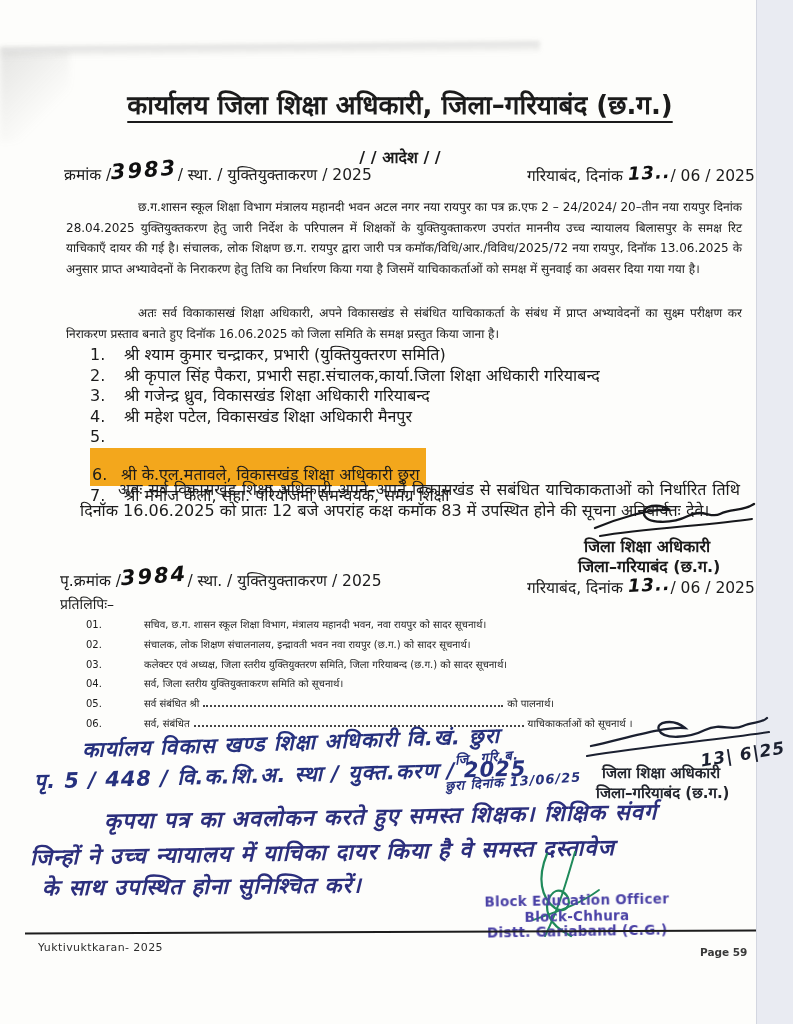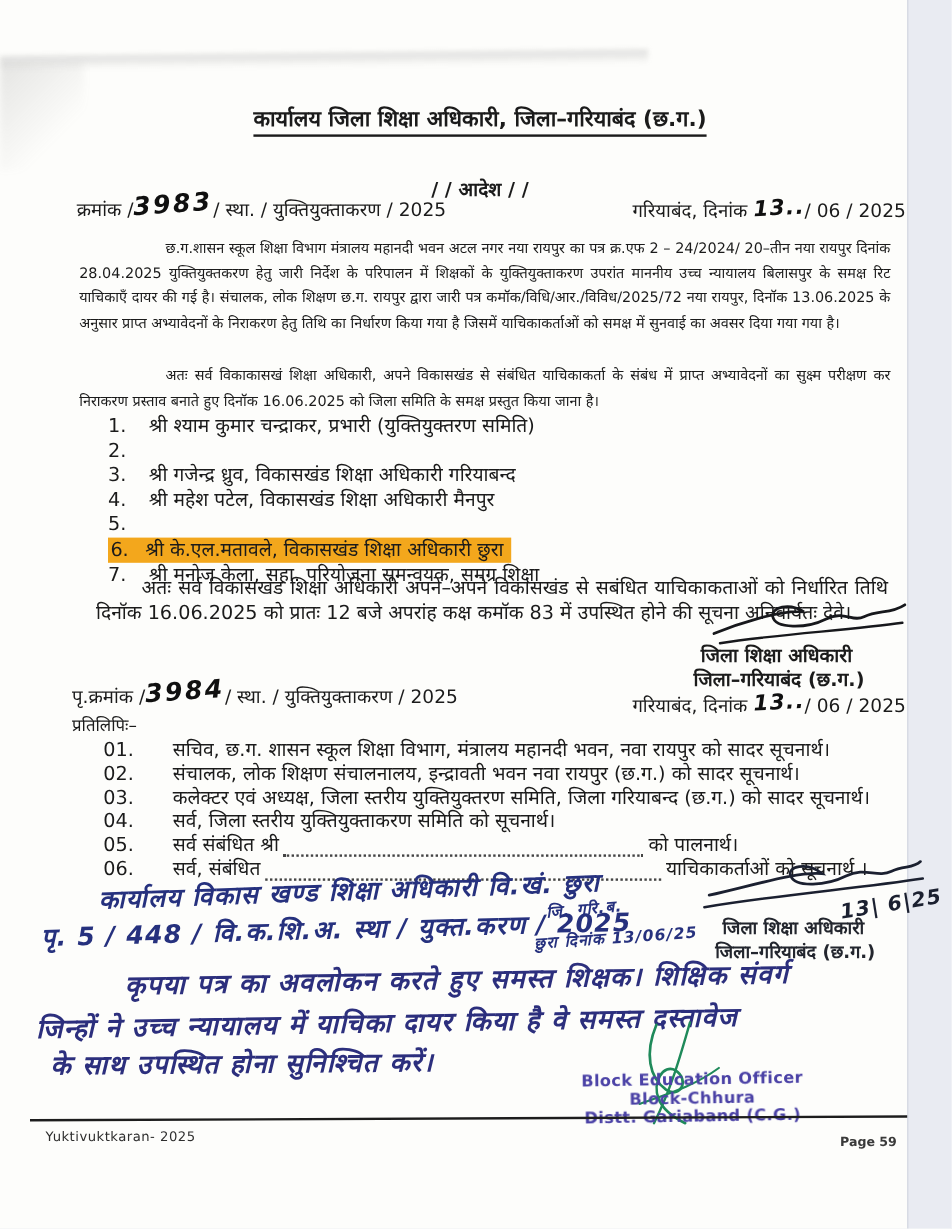--- a/index.html
+++ b/index.html
@@ -6,37 +6,37 @@
   .page{position:relative;width:793px;height:1024px;background:#fdfdfb;overflow:hidden;
         font-family:"DejaVu Sans",sans-serif;color:#1b1b1b;}
   .abs{position:absolute;}
   .edge-strip{right:0;top:0;width:36px;height:1024px;background:#e9ebf2;border-left:1px solid #d3d6e0;}
   .smudge{left:0;top:44px;width:540px;height:12px;
           background:linear-gradient(to bottom,rgba(110,110,110,.22),rgba(150,150,150,0));
           filter:blur(2px);transform:rotate(-.6deg);}
   .smudge2{left:0;top:52px;width:70px;height:90px;
           background:linear-gradient(135deg,rgba(120,120,120,.18),rgba(160,160,160,0) 70%);
           filter:blur(3px);}
-  .title{left:60px;top:86px;width:680px;text-align:center;font-size:18px;font-weight:bold;
+  .title{left:60px;top:86px;width:680px;text-align:center;font-size:26px;font-weight:bold;
          text-decoration:underline;text-underline-offset:7px;text-decoration-thickness:2px;}
   .order-head{left:60px;top:146px;width:680px;text-align:center;font-size:16px;font-weight:bold;}
   .refline{font-size:15.5px;white-space:nowrap;}
   .hw{display:inline-block;font-style:italic;font-size:21px;letter-spacing:2px;
       transform:rotate(-4deg) translateY(-3px);font-weight:bold;color:#101010;}
   .hw-sm{display:inline-block;font-style:italic;font-size:18px;letter-spacing:1px;
       transform:rotate(-3deg) translateY(-2px);font-weight:bold;color:#101010;}
   .para{font-size:12px;line-height:20.6px;text-align:justify;}
   .indent{text-indent:72px;}
   .olist-row{display:flex;gap:10px;font-size:16px;line-height:20px;margin-bottom:.5px;}
   .olist-num{width:24px;flex:0 0 auto;}
-  .hl{padding:0 6px 1px 2px;}
+  .hl{padding:17px 6px 1px 2px;}
   .closing{font-size:16px;line-height:21px;text-align:justify;text-indent:38px;}
   .signame{font-size:16px;font-weight:bold;white-space:nowrap;}
   .copies-head{font-size:14px;}
-  .copy-row{display:flex;align-items:flex-end;font-size:16px;line-height:19.8px;}
+  .copy-row{display:flex;align-items:flex-start;font-size:10px;line-height:19.8px;}
   .copy-num{width:44px;flex:0 0 auto;}
   .copy-gap{width:14px;flex:0 0 auto;}
   .leader{display:inline-block;border-bottom:2px dotted #444;height:11px;margin:0 4px;}
   .ink{color:#26317e;}
   .hwrit{font-style:italic;font-weight:bold;white-space:nowrap;letter-spacing:1px;}
   .stamp-deo{font-size:15px;font-weight:bold;color:#23262e;white-space:nowrap;}
   .stamp-beo{width:230px;text-align:center;color:#4b42a6;font-weight:bold;font-size:13.5px;
              line-height:15.5px;letter-spacing:.3px;transform:rotate(-1deg);filter:blur(.25px);}
   .footer-rule{left:25px;top:931px;width:731px;height:2px;background:#1d1d1d;transform:rotate(-.25deg);}
   .footer-left{font-size:11px;color:#2e2e2e;letter-spacing:.4px;}
@@ -65,20 +65,21 @@
   <div class="abs para indent" style="left:66px;top:197px;width:676px;">छ.ग.शासन स्कूल शिक्षा विभाग मंत्रालय महानदी भवन अटल नगर नया रायपुर का पत्र क्र.एफ 2 – 24/2024/ 20–तीन नया रायपुर दिनांक 28.04.2025 युक्तियुक्तकरण हेतु जारी निर्देश के परिपालन में शिक्षकों के युक्तियुक्ताकरण उपरांत माननीय उच्च न्यायालय बिलासपुर के समक्ष रिट याचिकाएँ दायर की गई है।  संचालक, लोक शिक्षण छ.ग. रायपुर द्वारा जारी पत्र कमॉक/विधि/आर./विविध/2025/72 नया रायपुर, दिनॉक 13.06.2025 के अनुसार प्राप्त अभ्यावेदनों के निराकरण हेतु तिथि का निर्धारण किया गया है जिसमें याचिकाकर्ताओं को समक्ष में सुनवाई का अवसर दिया गया गया है।</div>
   <div class="abs para indent" style="left:66px;top:303px;width:676px;">अतः सर्व विकाकासखं शिक्षा अधिकारी, अपने विकासखंड से संबंधित याचिकाकर्ता के संबंध में प्राप्त अभ्यावेदनों का सुक्ष्म परीक्षण कर निराकरण प्रस्ताव बनाते हुए दिनॉक 16.06.2025 को जिला समिति के समक्ष प्रस्तुत किया जाना है।</div>
 
   <div class="abs" style="left:90px;top:345px;width:640px;">
     <div class="olist-row">
       <span class="olist-num">1.</span>
       <span>श्री श्याम कुमार चन्द्राकर, प्रभारी (युक्तियुक्तरण समिति)</span>
     </div>
     <div class="olist-row">
       <span class="olist-num">2.</span>
+      <span>श्री कृपाल सिंह पैकरा, प्रभारी सहा.संचालक,कार्या.जिला शिक्षा अधिकारी गरियाबन्द</span>
     </div>
     <div class="olist-row">
       <span class="olist-num">3.</span>
       <span>श्री गजेन्द्र ध्रुव, विकासखंड शिक्षा अधिकारी गरियाबन्द</span>
     </div>
     <div class="olist-row">
       <span class="olist-num">4.</span>
       <span>श्री महेश पटेल, विकासखंड शिक्षा अधिकारी मैनपुर</span>
     </div>
     <div class="olist-row">

